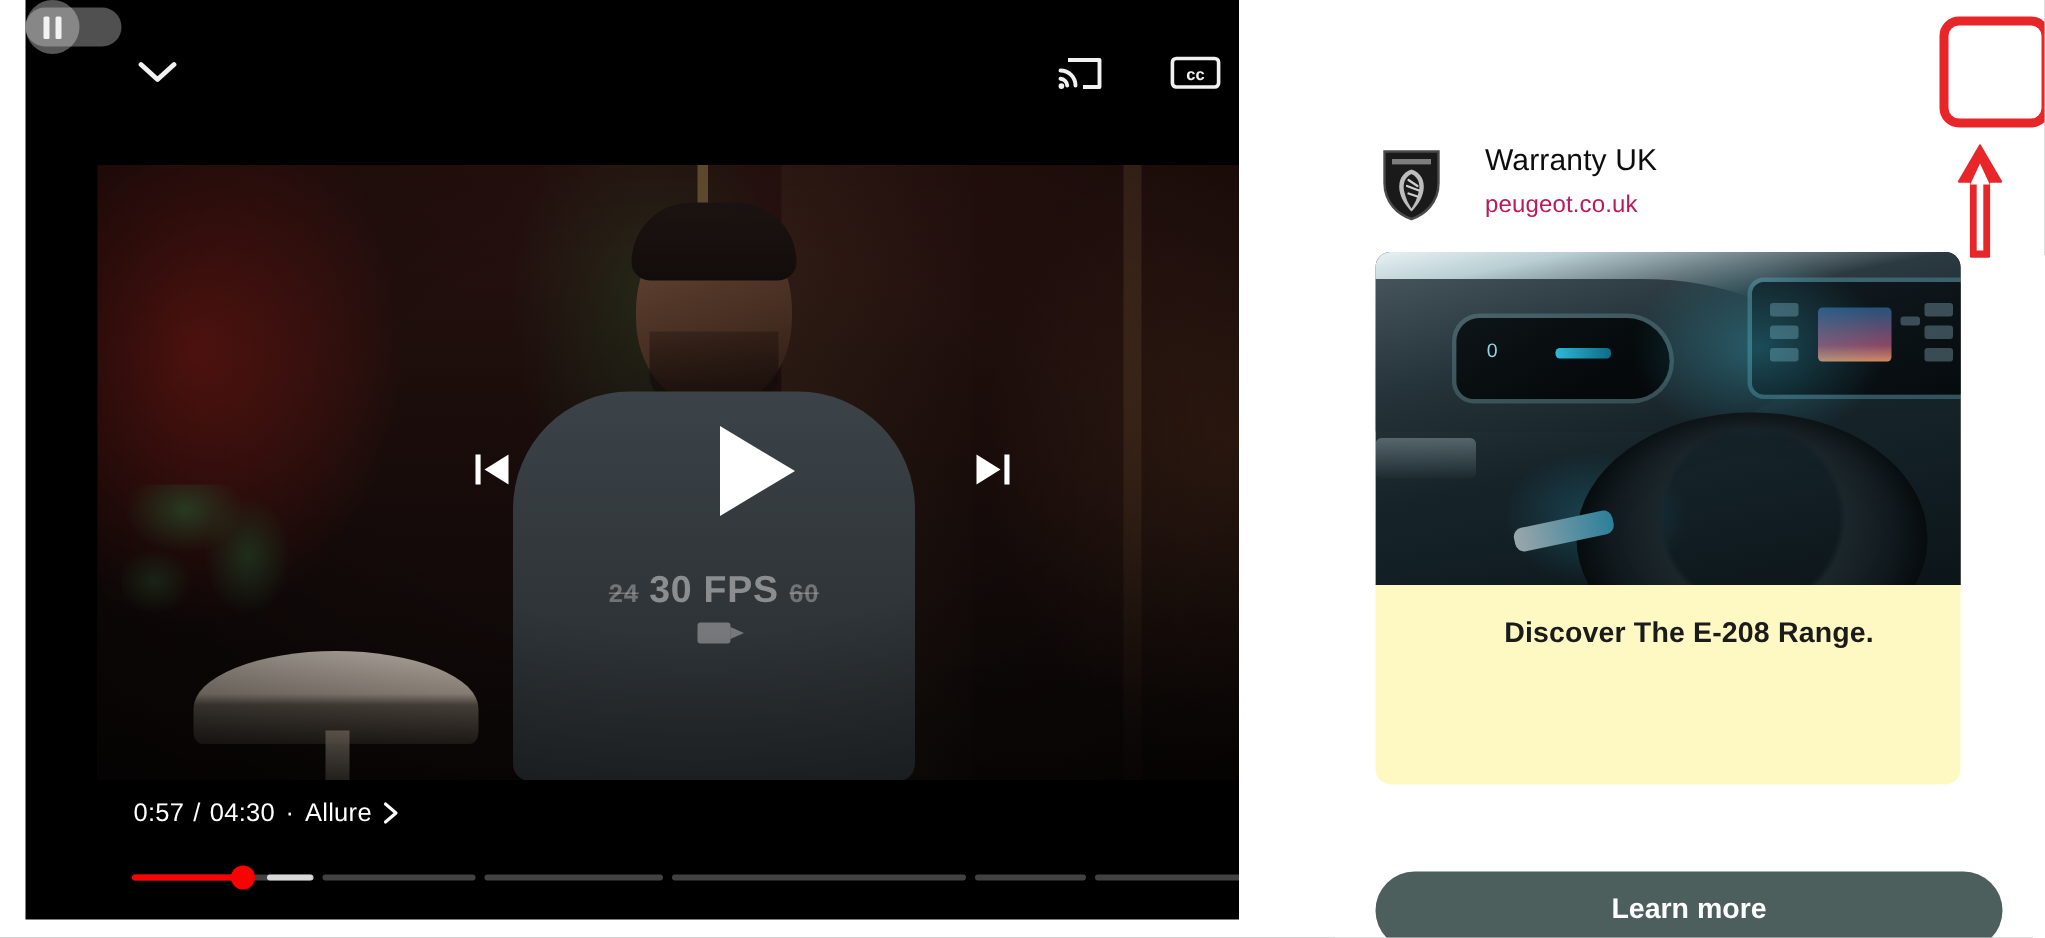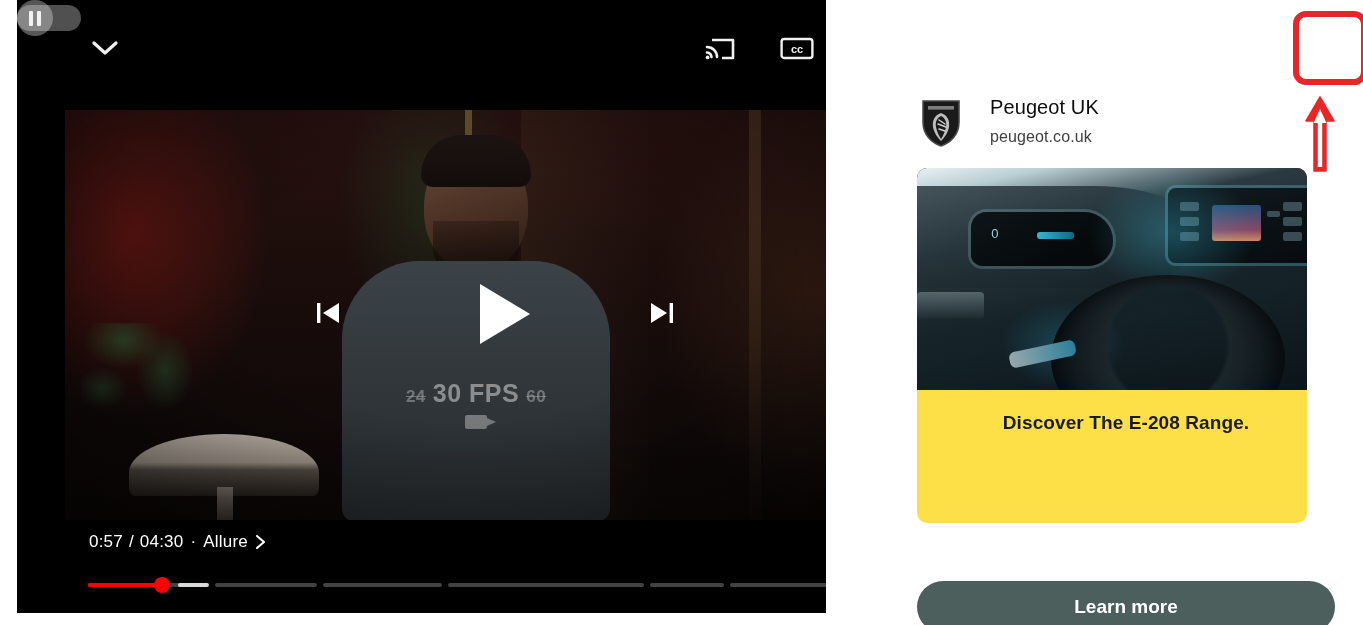--- a/index.html
+++ b/index.html
@@ -215,27 +215,27 @@
   .adv-logo {
     position: absolute; left: 26px; top: 8px; width: 50px; height: 54px;
     display: flex; align-items: center; justify-content: center;
   }
   .adv-name {
     position: absolute; left: 100px; top: 8px;
     font-size: 20px; color: #0d0d0d; letter-spacing: .1px;
   }
   .adv-url {
     position: absolute; left: 100px; top: 40px;
-    font-size: 16px; color: #404040; letter-spacing: .1px;
+    font-size: 16px; color: #be185d; letter-spacing: .1px;
   }
 
   .ad-card {
     position: absolute; left: 27px; top: 168px;
     width: 390px; height: 355px;
-    background: #fde047;
+    background: #fef9c3;
     border-radius: 10px;
     overflow: hidden;
   }
   .ad-media {
     position: absolute; left: 0; top: 0; width: 418px; height: 222px;
     overflow: hidden;
     background: #0d1316;
   }
   
   .car-bg {
@@ -487,21 +487,21 @@
     <div class="advertiser">
       <div class="adv-logo">
         <svg width="44" height="50" viewBox="0 0 44 50">
           <path d="M4 3 H40 V24 C40 37 31 45 22 48 C13 45 4 37 4 24 Z" fill="#1a1a1a" stroke="#4a4a4a" stroke-width="1.6"></path>
           <rect x="9" y="8" width="26" height="3.6" fill="#8f8f8f" opacity="0.85"></rect>
           <path d="M22 15 C28 17 31 22 30 29 C29 35 25 40 22 43 C19 40 15 35 14 29 C13 22 16 17 22 15 Z" fill="#cfcfcf" opacity="0.9"></path>
           <path d="M22 18 C26 20 28 24 27 29 C26 34 24 38 22 41 C20 38 18 34 17 29 C16 24 18 20 22 18 Z" fill="#1a1a1a"></path>
           <path d="M20 22 L26 26 M19 26 L27 29 M20 31 L26 33" stroke="#cfcfcf" stroke-width="1.5" stroke-linecap="round" fill="none"></path>
         </svg>
       </div>
-      <div class="adv-name">Peugeot UK</div>
+      <div class="adv-name">Warranty UK</div>
       <div class="adv-url">peugeot.co.uk</div>
     </div>
 
     <div class="ad-card">
       <div class="ad-media">
         <div class="car-bg"></div>
         <div class="car-dash"></div>
         <div class="car-vent"></div>
         <div class="car-cluster"></div>
         <div class="car-screen">

